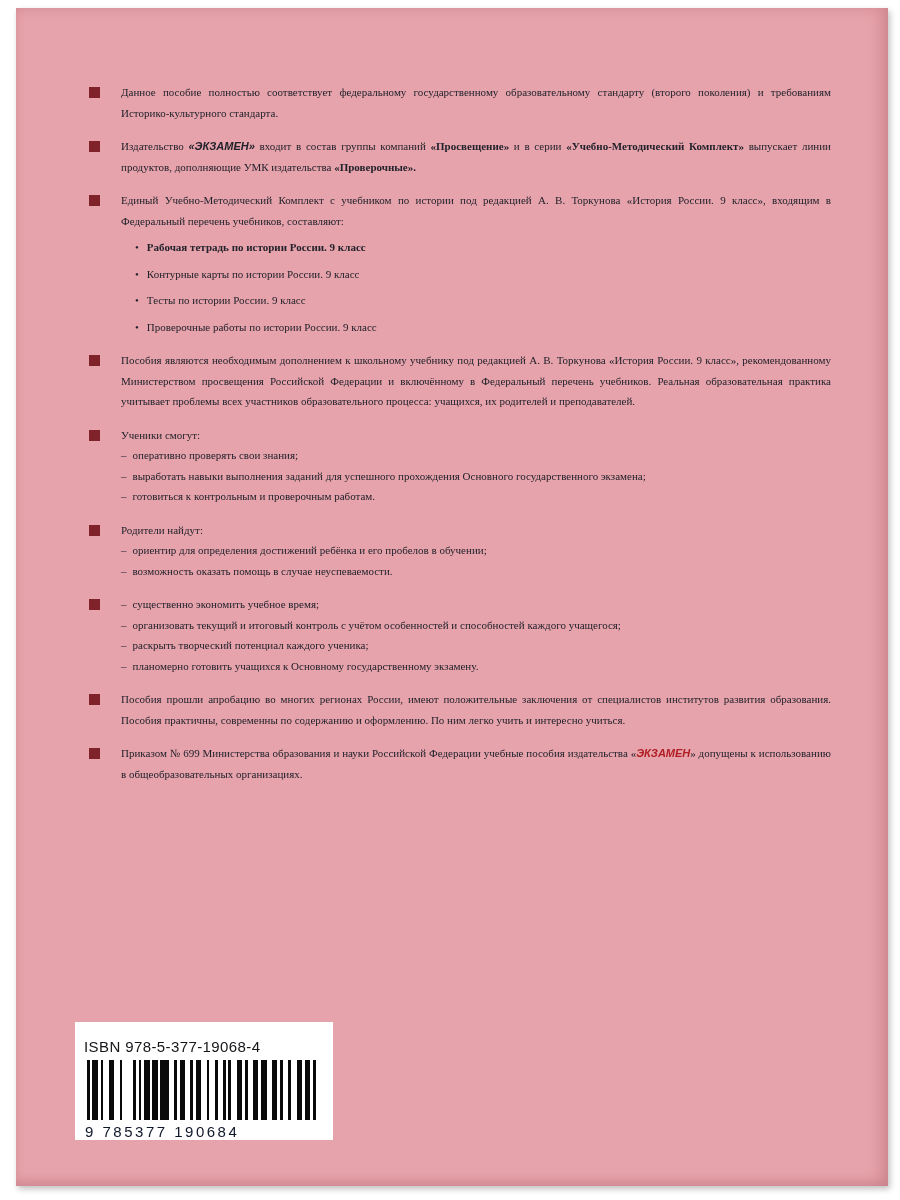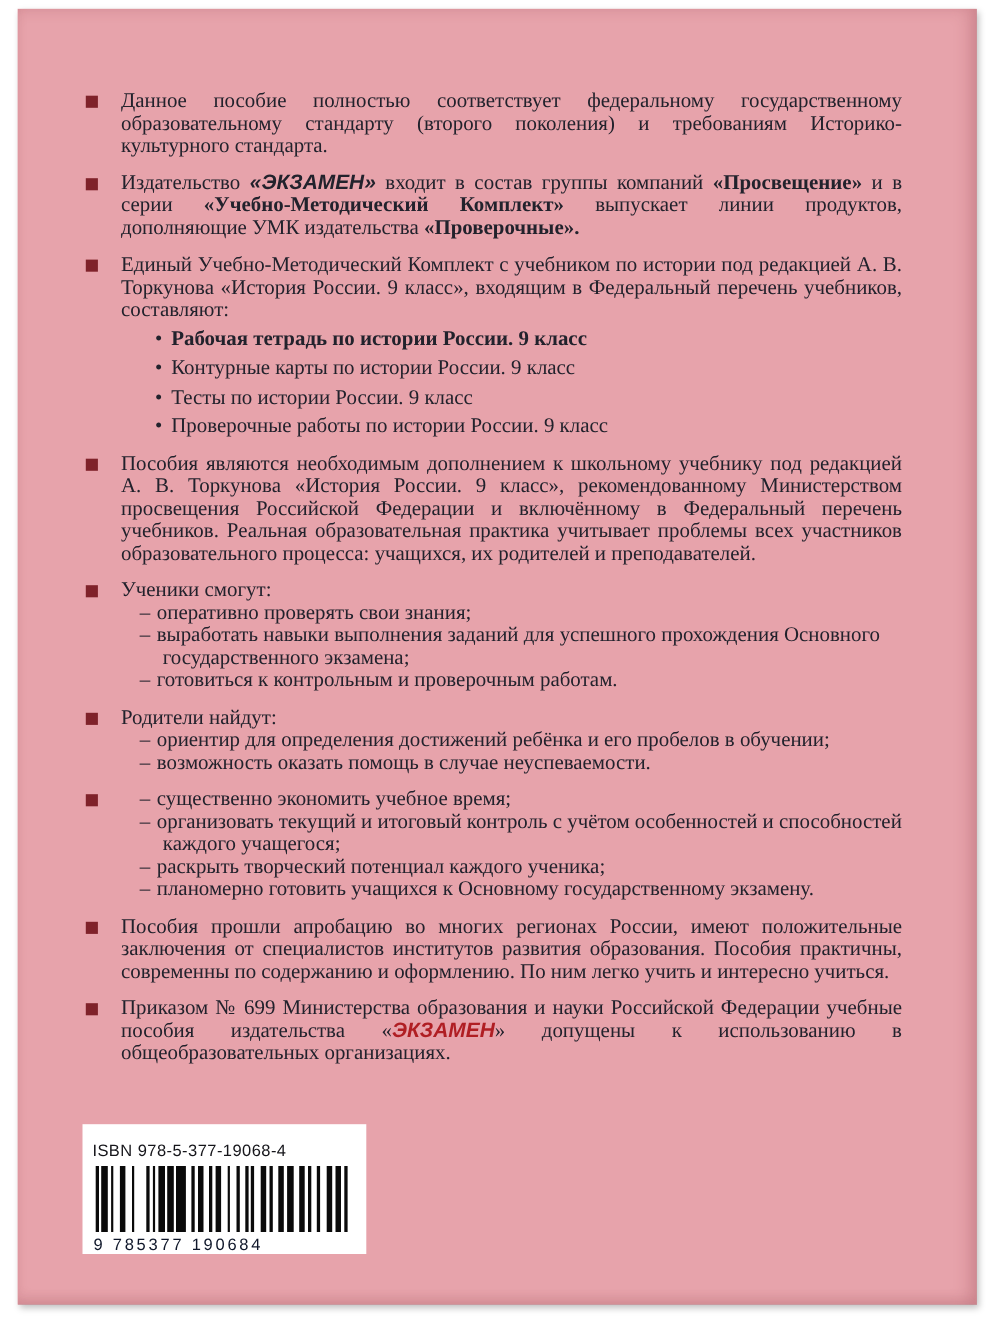--- a/index.html
+++ b/index.html
@@ -16,39 +16,39 @@
   }
   .cover {
     position: absolute;
     left: 16px; top: 8px;
     width: 872px; height: 1178px;
     background: var(--bg, #e7a3ab);
     box-shadow: 2px 3px 6px rgba(0,0,0,0.25), inset -8px 0 14px rgba(120,40,50,0.18), inset 0 -6px 10px rgba(120,40,50,0.10);
   }
   .content {
     position: absolute;
-    left: 62px; top: 74px;
+    left: 73px; top: 74px;
     width: 742px;
     color: var(--ink, #22222c);
-    font-size: 19px;
+    font-size: 11px;
     line-height: 20.5px;
   }
   .block { display: flex; margin-bottom: 13px; }
   .sq {
     flex: 0 0 auto;
     width: 11px; height: 11px;
     margin-top: 5px;
     background: var(--sq, #7f222a);
   }
   .bbody { flex: 1; margin-left: 21px; }
   .para { text-align: justify; }
   .b { font-weight: bold; }
   .i { font-style: italic; font-family: "Liberation Sans", sans-serif; }
   .red { color: var(--red, #b01e23); }
-  .sub { text-align: left; margin-left: 17px; }
+  .sub { text-align: left; }
   .sub.dot { padding-left: 14px; margin-top: 6px; }
   .sub.dot .marker { margin-right: 8px; }
   .sub.dash { padding-left: 21px; text-indent: -21px; }
   .sub.dash .marker { margin-right: 6px; }
   .isbn-box {
     position: absolute;
     left: 59px; top: 1014px;
     width: 258px; height: 118px;
     background: #ffffff;
     box-sizing: border-box;

